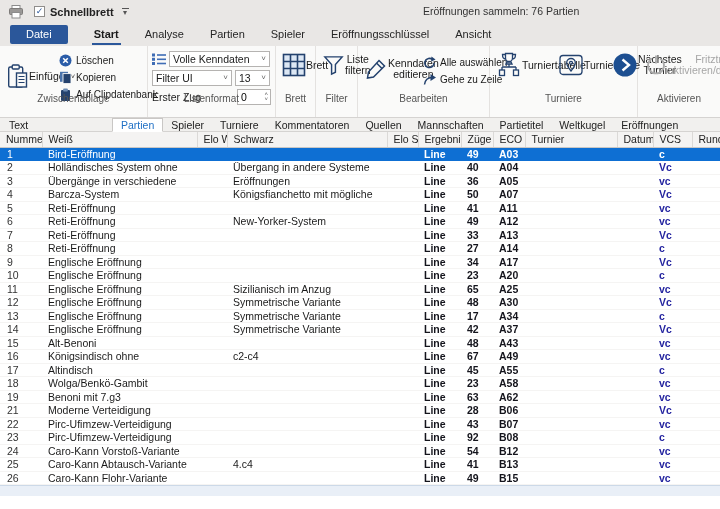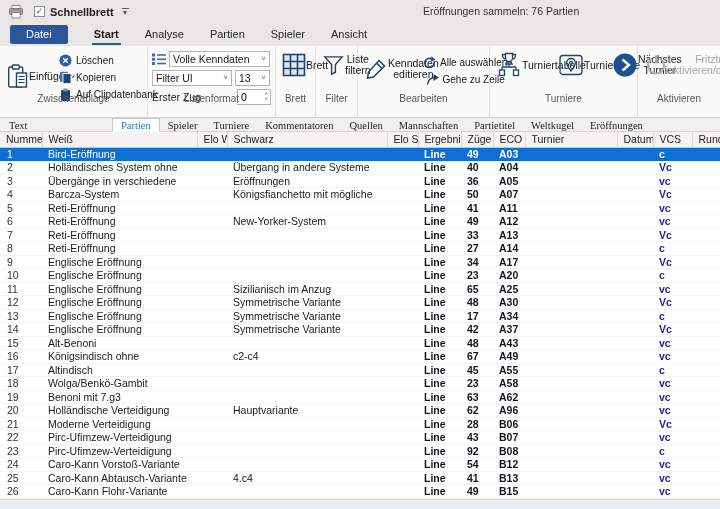--- a/index.html
+++ b/index.html
@@ -40,27 +40,27 @@
   .selbox { border:1px solid #b5b3b1; background:#fff; height:16px; font-size:10.5px; color:#1a1a1a;
     display:flex; align-items:center; padding:0 3px; }
   .selbox .sval { flex:1; white-space:nowrap; overflow:hidden; }
   .selbox .schev { font-size:8px; color:#666; margin-left:2px; }
   .spin { border:1px solid #b5b3b1; background:#fff; height:16px; width:34px; font-size:10.5px; display:flex; align-items:center; }
   .spin .v { flex:1; padding-left:3px; }
   .spin .arr { display:flex; flex-direction:column; font-size:6px; color:#555; line-height:5px; padding-right:2px; }
   .flabel { font-size:10.5px; color:#1a1a1a; }
 
   .g-edit .inner { display:flex; }
-  .g-edit .stack { display:flex; flex-direction:column; margin-left:4px; padding-top:4px;align-items:center; }
+  .g-edit .stack { display:flex; flex-direction:column; margin-left:4px; padding-top:4px; }
   .g-tour .inner { display:flex; align-items:flex-start; }
   .disabled .bigbtn { color:#a6a6a6; }
 
   
   .tabstrip { height:14px; background:#f1f0ee; border-bottom:1px solid #d5d3d1; display:flex; font-size:10.5px; color:#222; }
-  .ltab { padding:0 8px; display:flex; align-items:center; height:14px;font-family:Liberation Serif, serif; }
+  .ltab { padding:0 8px; display:flex; align-items:center; height:14px; }
   .ltab.first { width:112px; padding-left:9px; }
   .ltab.active { background:#fff; border:1px solid #c9c7c5; border-bottom:1px solid #fff; color:#1e6fc4; }
 
   
   table.games { border-collapse:collapse; table-layout:fixed; width:720px; }
   .games th { height:15px; background:#f4f3f2; border-right:1px solid #dbd9d7; border-bottom:1px solid #c9c7c5;
     font-weight:normal; font-size:10.5px; color:#222; text-align:left; padding:0 2px 0 6px; overflow:hidden; white-space:nowrap; }
   .games td { height:13.5px; font-size:10.5px; color:#1a1a1a; padding:0 2px 0 6px; white-space:nowrap; overflow:hidden;
     border-bottom:1px solid #f5f4f3; }
   .games td.col-nummer { color:#333; padding-left:7px; }
@@ -93,20 +93,21 @@
   <span class="qdrop"><span class="bar"></span>▾</span>
   <span class="collect">Eröffnungen sammeln: 76 Partien</span>
 </div>
 
 <div class="menurow">
   <span class="file-tab">Datei</span>
   <span class="mtab active">Start</span>
   <span class="mtab">Analyse</span>
   <span class="mtab">Partien</span>
   <span class="mtab">Spieler</span>
+  <span class="mtab">Eröffnungsschlüssel</span>
   <span class="mtab">Ansicht</span>
 </div>
 
 <div class="ribbon">
 
   <div class="rgroup g-clip" style="width:148px;">
     <div class="inner">
       <div class="bigbtn" style="width:48px;">
         <span class="bicon">
           <svg width="23" height="26" viewBox="0 0 23 26" fill="none" stroke="#24426e" stroke-width="1.4">
@@ -595,34 +596,20 @@
         <td class="col-elo_s"></td>
         <td class="col-ergebnis">Line</td>
         <td class="col-zuege">63</td>
         <td class="col-eco">A62</td>
         <td class="col-turnier"></td>
         <td class="col-datum"></td>
         <td class="col-vcs">vc</td>
         <td class="col-runde"></td>
       </tr>
       <tr>
-        <td class="col-nummer">20</td>
-        <td class="col-weiss">Holländische Verteidigung</td>
-        <td class="col-elo_w"></td>
-        <td class="col-schwarz">Hauptvariante</td>
-        <td class="col-elo_s"></td>
-        <td class="col-ergebnis">Line</td>
-        <td class="col-zuege">62</td>
-        <td class="col-eco">A96</td>
-        <td class="col-turnier"></td>
-        <td class="col-datum"></td>
-        <td class="col-vcs">vc</td>
-        <td class="col-runde"></td>
-      </tr>
-      <tr>
         <td class="col-nummer">21</td>
         <td class="col-weiss">Moderne Verteidigung</td>
         <td class="col-elo_w"></td>
         <td class="col-schwarz"></td>
         <td class="col-elo_s"></td>
         <td class="col-ergebnis">Line</td>
         <td class="col-zuege">28</td>
         <td class="col-eco">B06</td>
         <td class="col-turnier"></td>
         <td class="col-datum"></td>

